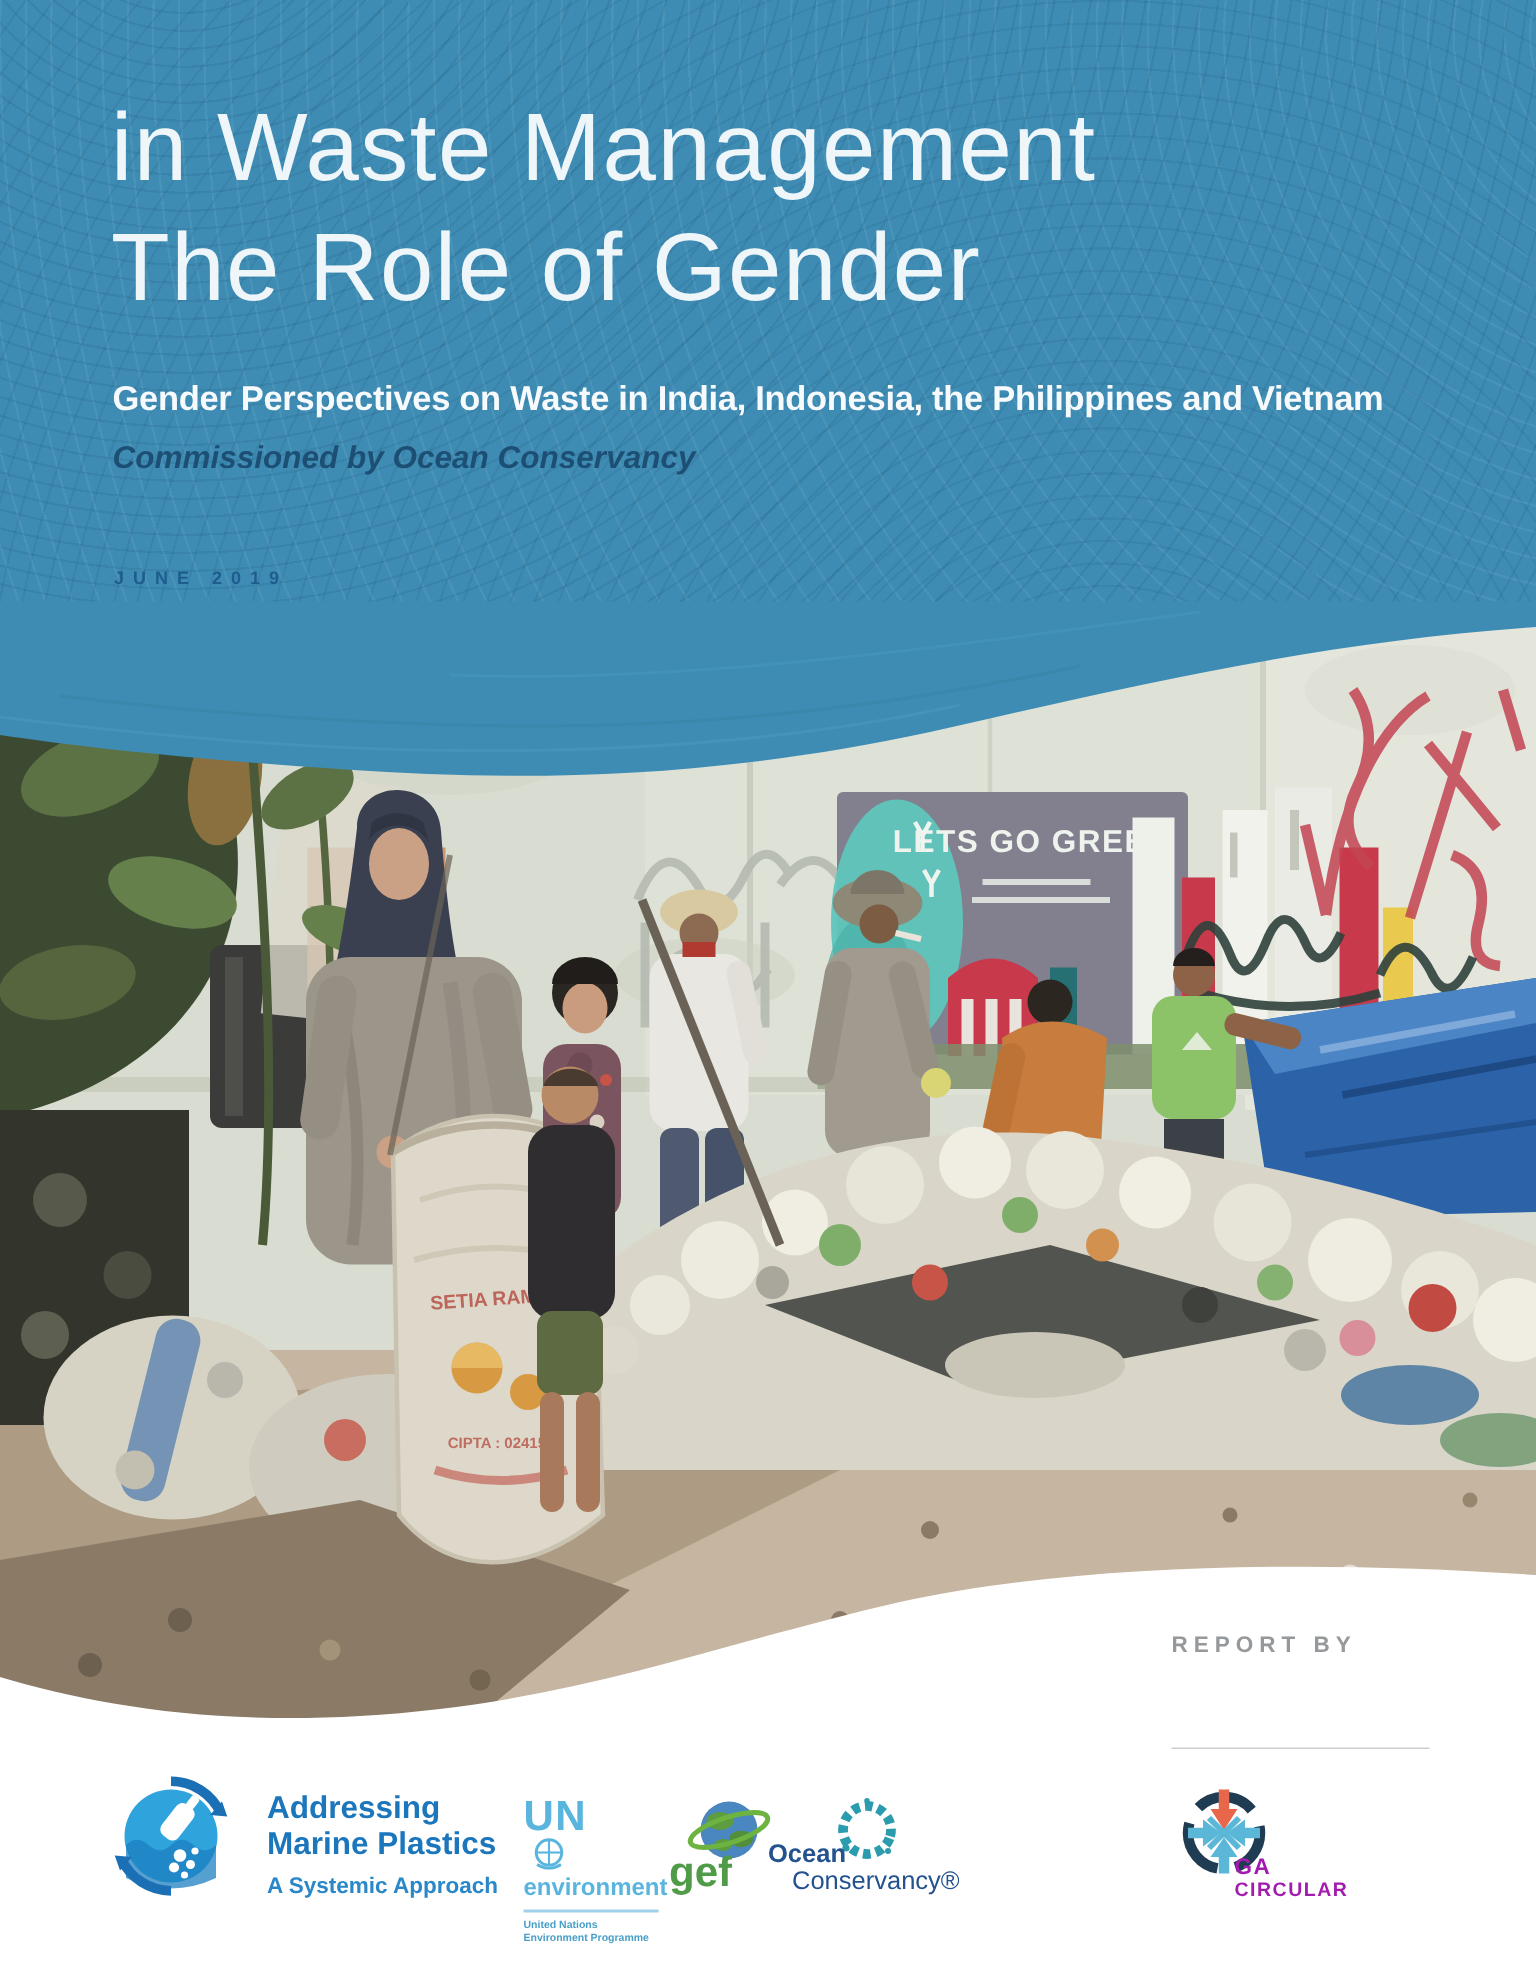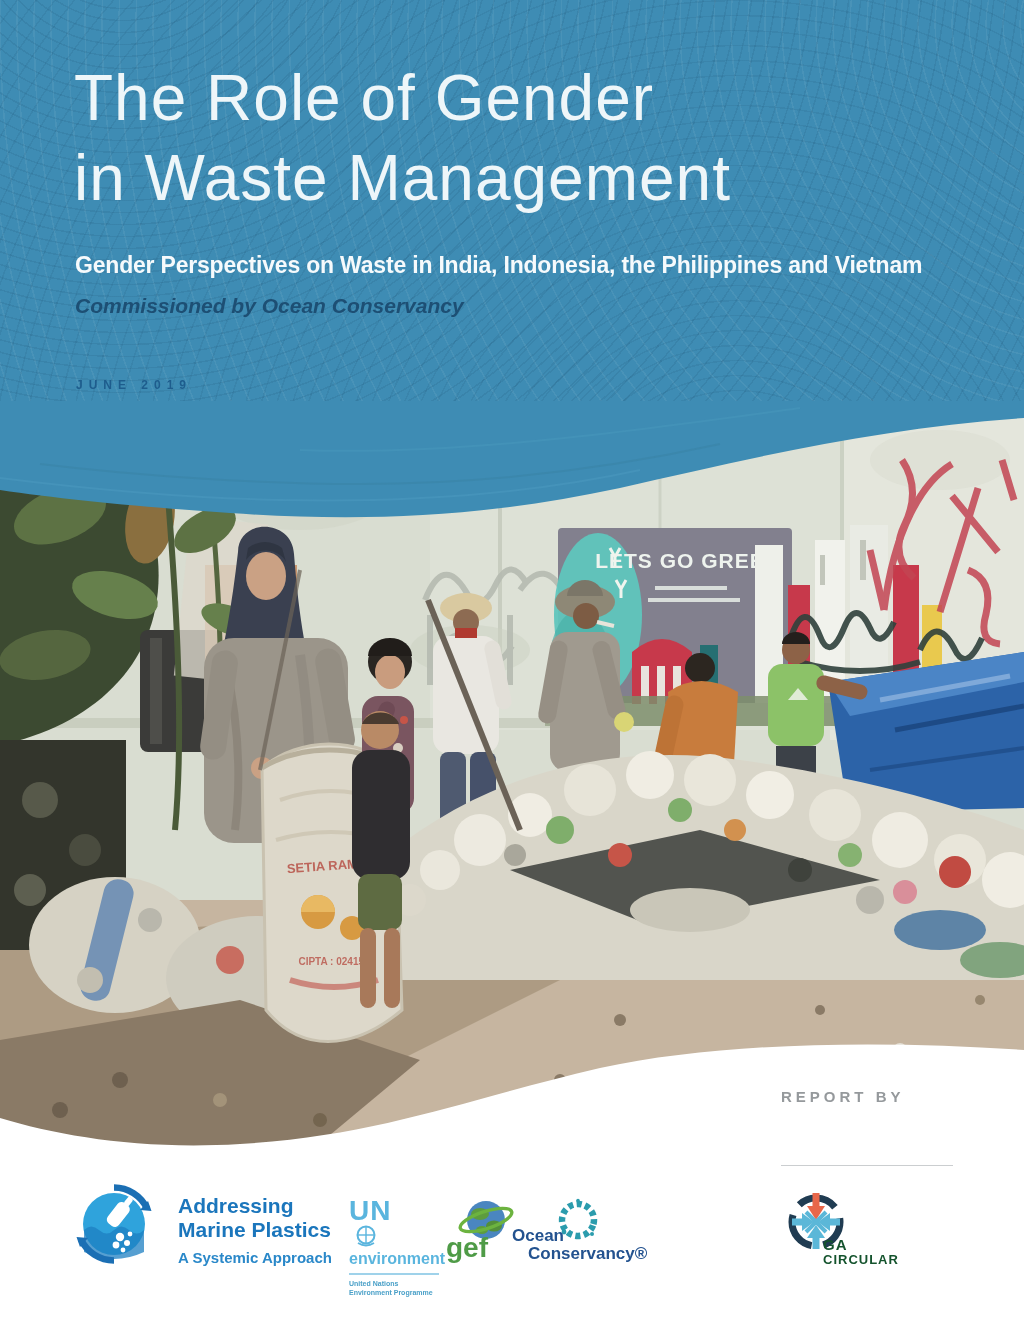--- a/index.html
+++ b/index.html
@@ -54,22 +54,22 @@
   .un-row{display:flex;align-items:flex-start;flex-direction:column;}
   .un-abbr{font-size:28px;font-weight:bold;line-height:26px;letter-spacing:1px;}
   .un-name{font-size:16px;font-weight:bold;margin-top:2px;text-align:center;}
   .un-rule{width:90px;height:2px;background:#9fd2ea;margin:5px 0 4px 0;}
   .un-sub{font-size:7px;font-weight:bold;color:#4aa0c8;line-height:9px;}
   .logo-gef{position:absolute;left:446px;top:1198px;z-index:4;}
   .gef-label{position:absolute;left:0px;top:34px;color:#4f9b47;font-size:28px;font-weight:bold;text-align:center;}
   .logo-oc{position:absolute;left:512px;top:1196px;z-index:4;color:#23528f;}
   .oc-icon{position:absolute;left:40px;top:0px;}
   .oc-l1{position:absolute;left:0px;top:30px;font-size:17px;font-weight:bold;}
-  .oc-l2{position:absolute;left:16px;top:48px;font-size:17px;font-weight:bold;}
-  .logo-ga{position:absolute;left:786px;top:1192px;z-index:4;color:#14532d;}
+  .oc-l2{position:absolute;left:16px;top:48px;font-size:17px;font-weight:normal;}
+  .logo-ga{position:absolute;left:786px;top:1192px;z-index:4;color:#a21caf;}
   .ga-l1{position:absolute;left:37px;top:44px;font-size:15px;font-weight:800;letter-spacing:1px;}
   .ga-l2{position:absolute;left:37px;top:60px;font-size:13px;font-weight:800;letter-spacing:1px;}
 </style>
 </head>
 <body>
 
 <div class="page">
 
   <svg class="photo" viewBox="0 0 1024 760" preserveAspectRatio="none" aria-hidden="true">
 
@@ -312,22 +312,22 @@
     </g>
 
     <g stroke="#6b6257" fill="none">
       <line x1="428" y1="200" x2="520" y2="430" stroke-width="6"></line>
       <line x1="300" y1="170" x2="260" y2="370" stroke-width="4" opacity="0.7"></line>
     </g>
   </svg>
 
   <div class="header">
     <div class="title">
+      <div>in Waste Management</div>
       <div>The Role of Gender</div>
-      <div>in Waste Management</div>
     </div>
     <div class="subtitle">Gender Perspectives on Waste in India, Indonesia, the Philippines and Vietnam</div>
     <div class="commissioned">Commissioned by Ocean Conservancy</div>
     <div class="date">JUNE 2019</div>
   </div>
 
   <svg class="wave-top" viewBox="0 0 1024 140" preserveAspectRatio="none" aria-hidden="true">
     <path d="M0,0 L1024,0 L1024,18 C880,28 760,56 620,88 C480,118 360,122 230,113 C140,107 60,99 0,90 Z" fill="#3e8cb4"></path>
     <path d="M0,78 C80,88 180,98 280,100 C420,103 540,92 640,70" fill="none" stroke="#4b9abf" stroke-width="2" opacity="0.5"></path>
     <path d="M40,64 C140,76 260,84 360,84 C500,84 620,66 720,44" fill="none" stroke="#37809f" stroke-width="2" opacity="0.4"></path>

